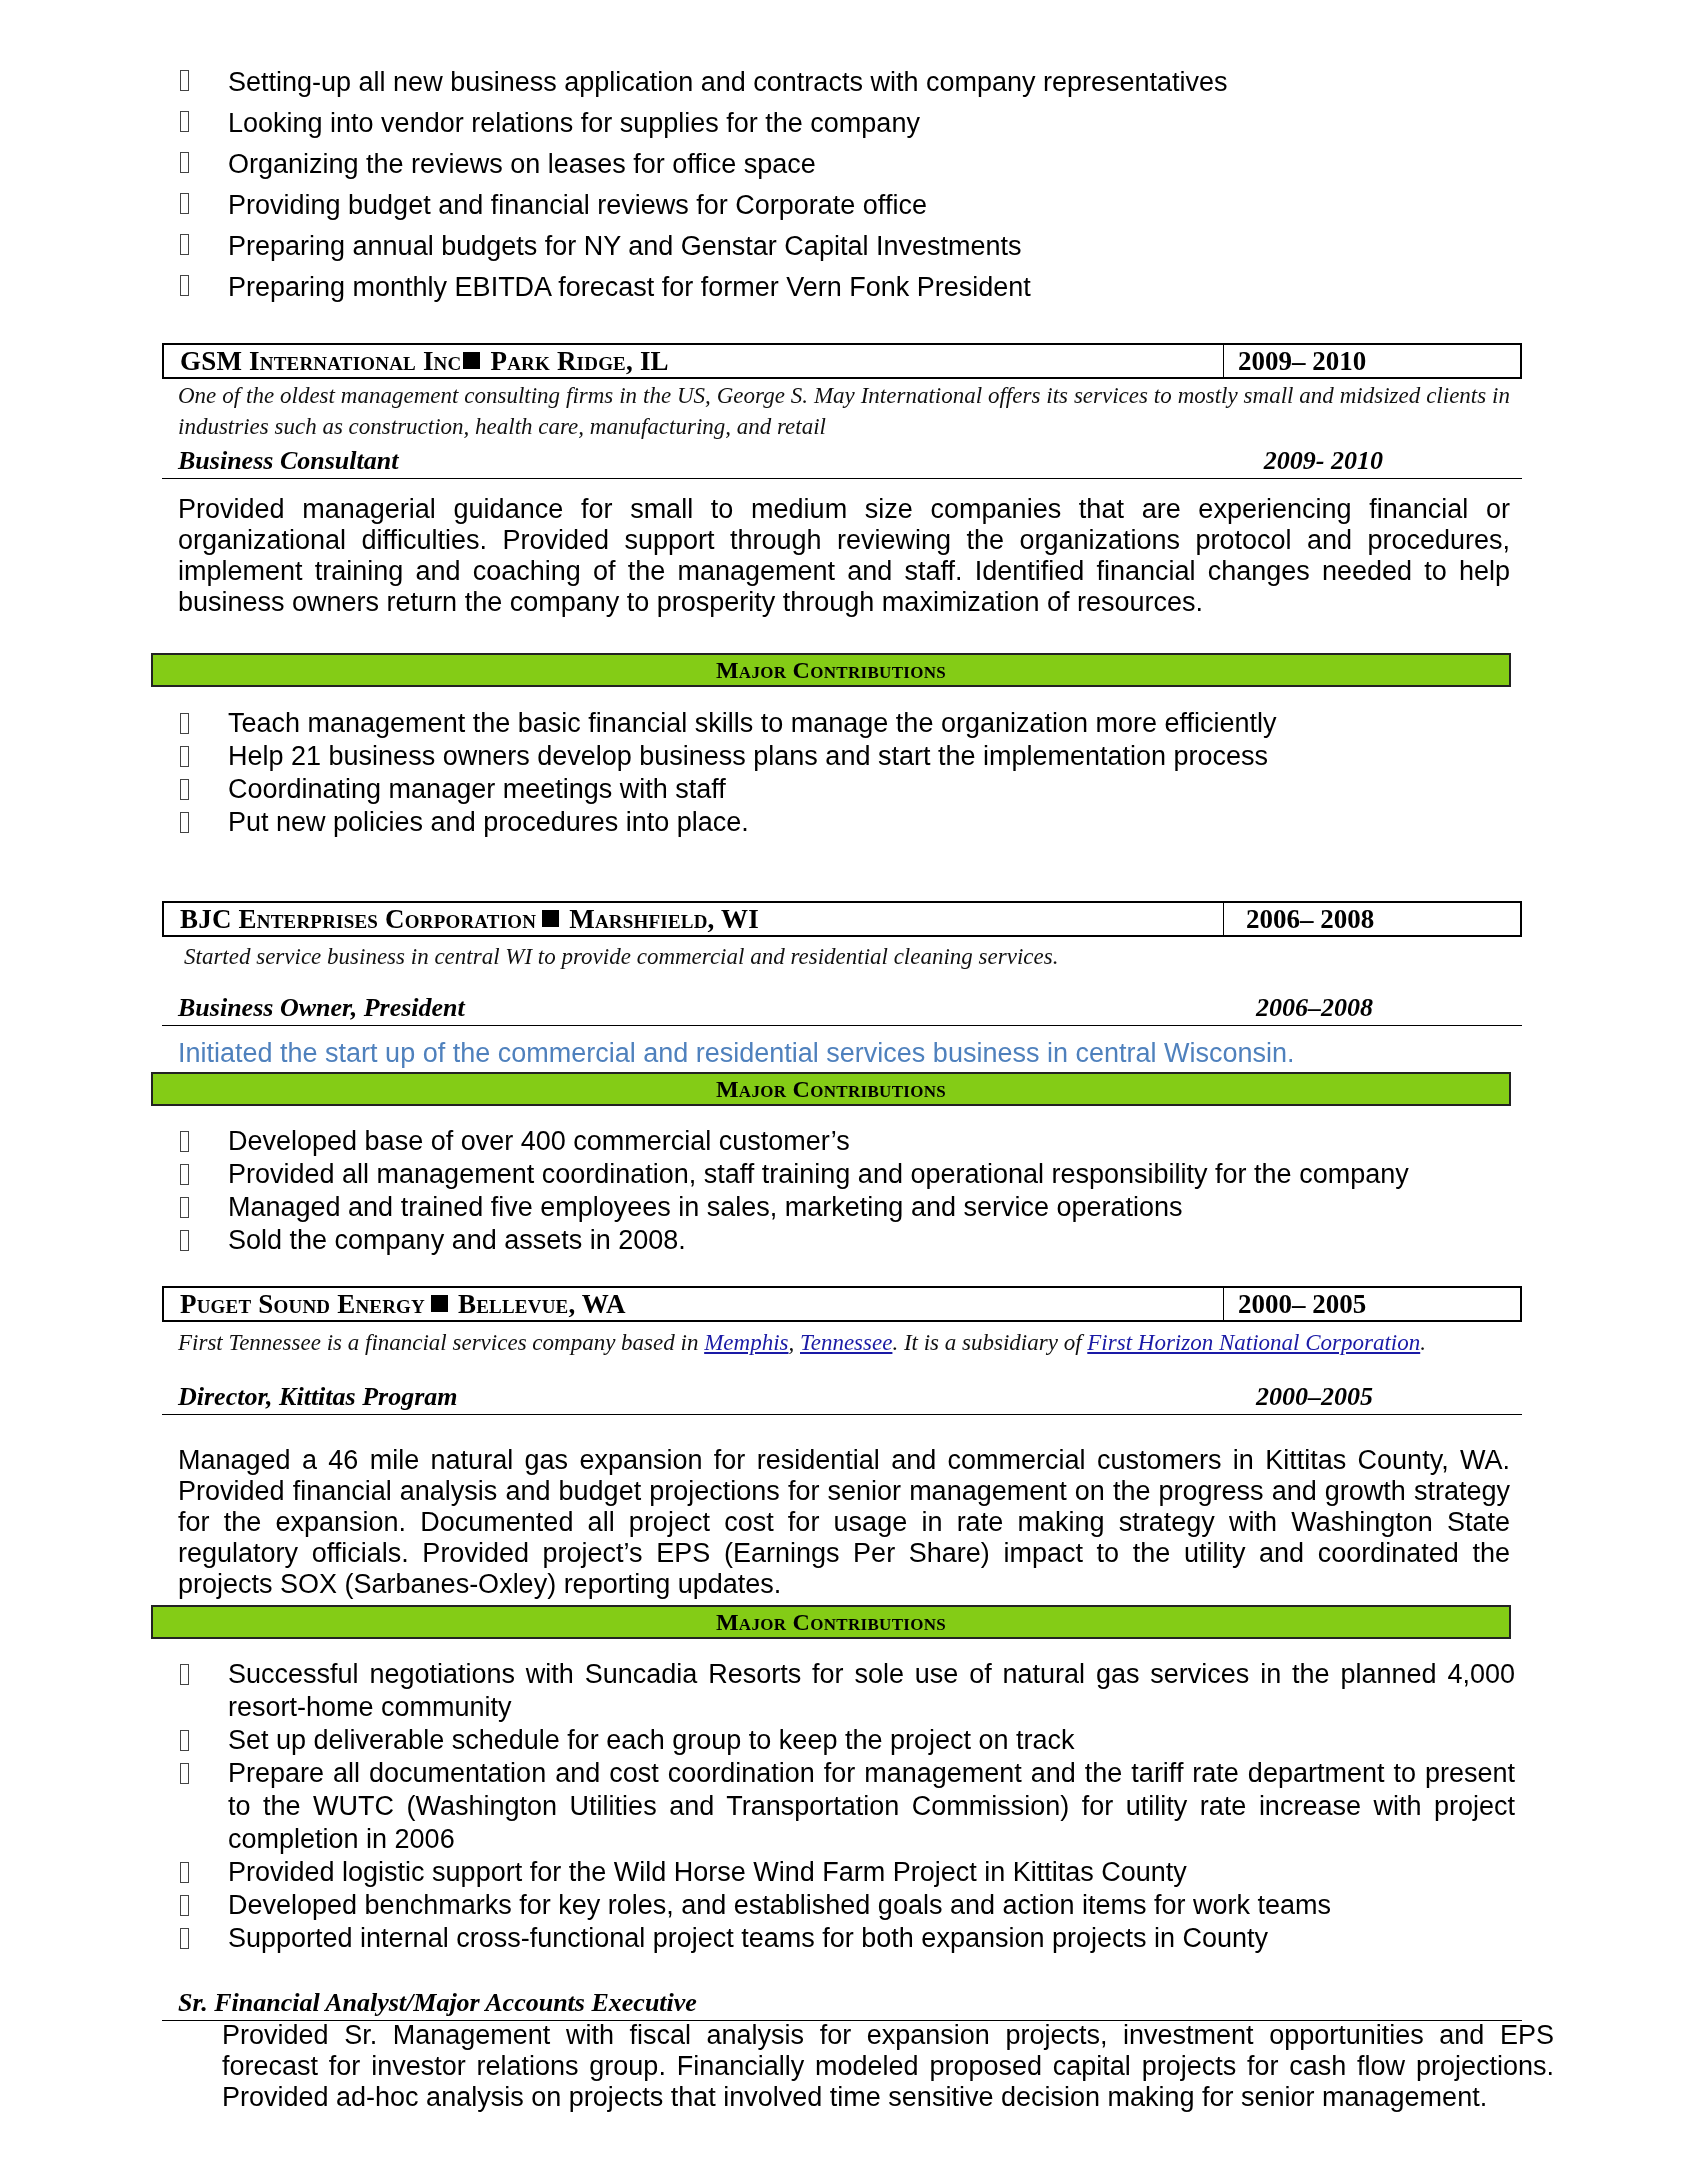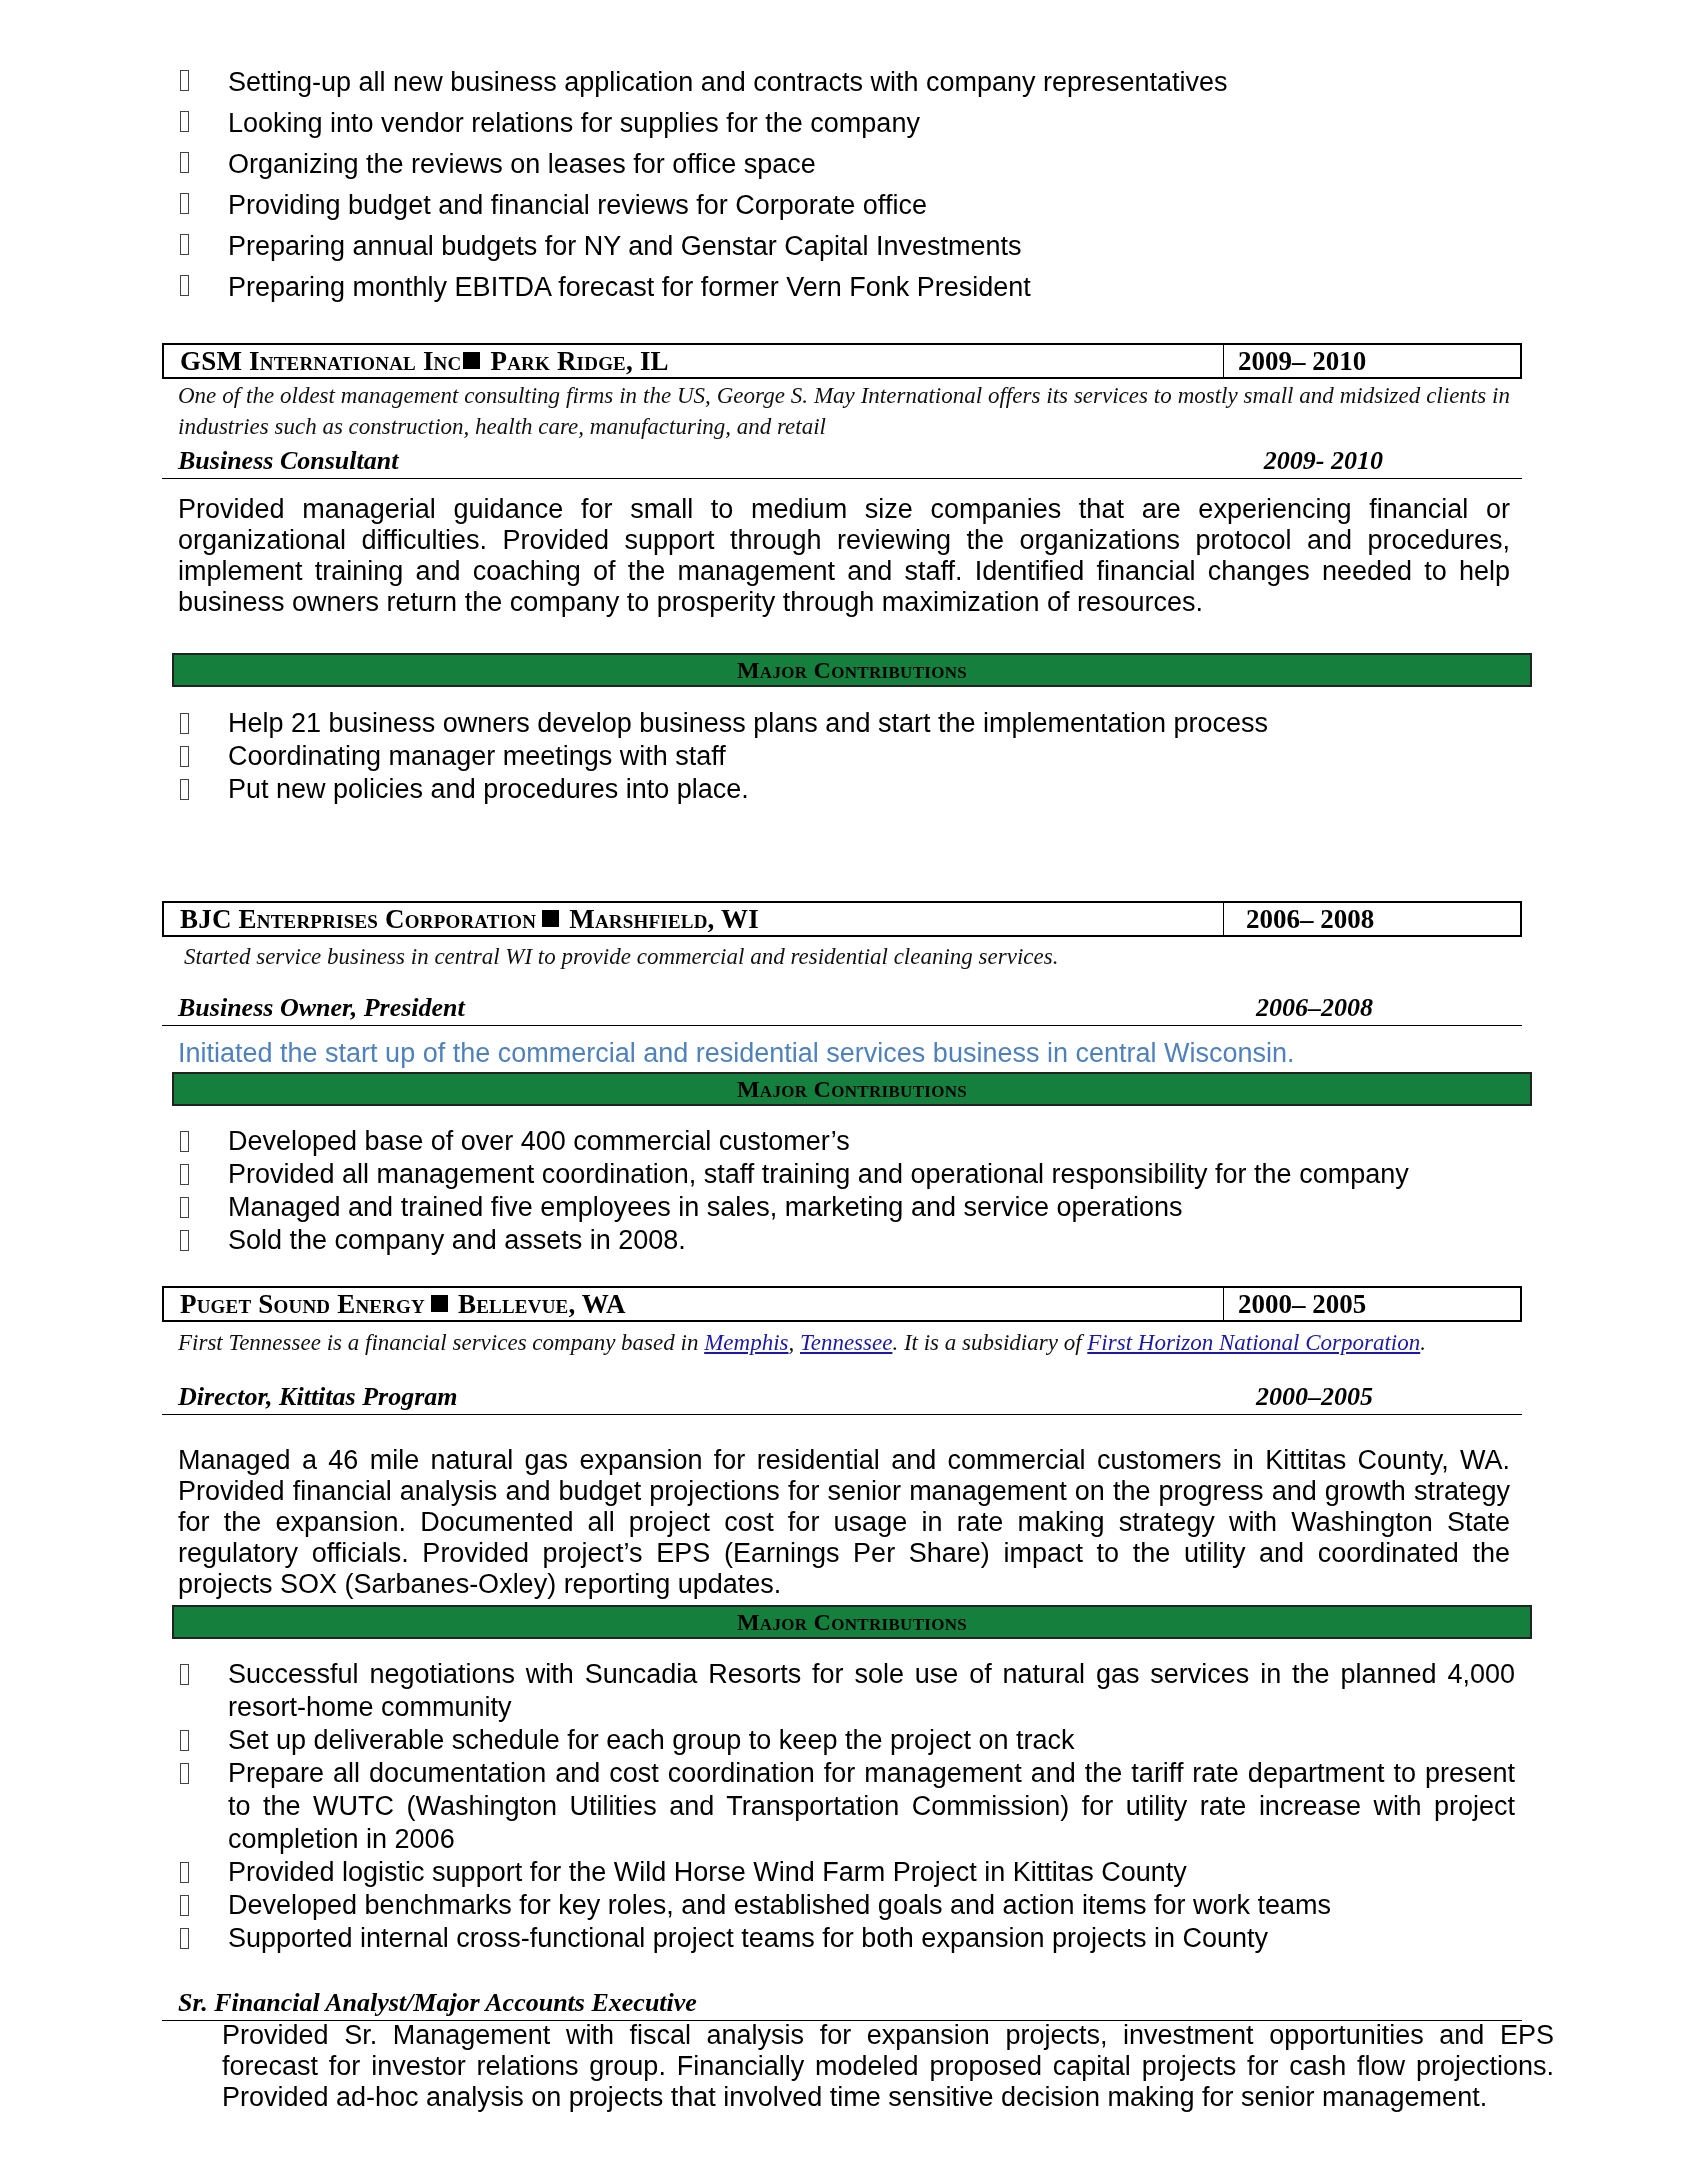--- a/index.html
+++ b/index.html
@@ -11,21 +11,21 @@
   .glyph-box { display: inline-block; width: 7px; height: 19px; border: 1px solid #444; margin-top: 8px; }
   .company-box { position: absolute; left: 162px; width: 1360px; height: 36px; border: 2px solid #000; box-sizing: border-box; display: flex; }
   .company-name { flex: 0 0 1043px; border-right: 1.5px solid #000; padding-left: 16px; font-family: "Liberation Serif", serif; font-weight: bold; font-size: 27px; line-height: 32px; font-variant: small-caps; letter-spacing: 0.2px; }
   .company-dates { flex: 1; padding-left: 14px; font-family: "Liberation Serif", serif; font-weight: bold; font-size: 27px; line-height: 32px; }
   .sq { display: inline-block; width: 17px; height: 17px; background: #000; margin: 0 10px 0 6px; vertical-align: 1px; }
   .desc { position: absolute; left: 178px; width: 1332px; font-family: "Liberation Serif", serif; font-style: italic; font-size: 23px; line-height: 31px; color: #111; text-align: justify; }
   .role { position: absolute; left: 162px; width: 1360px; height: 36px; border-bottom: 1.5px solid #000; font-family: "Liberation Serif", serif; font-style: italic; font-weight: bold; font-size: 26px; }
   .role .title { position: absolute; left: 16px; bottom: 2px; }
   .role .dates { position: absolute; right: 139px; bottom: 2px; }
   .para { position: absolute; left: 178px; width: 1332px; font-family: "Liberation Sans", sans-serif; font-size: 27px; line-height: 31px; text-align: justify; text-align-last: left; }
-  .section-bar { position: absolute; left: 172px; width: 1360px; height: 34px; background: #15803d; border: 2px solid #222; box-sizing: border-box; text-align: center; font-family: "Liberation Serif", serif; font-weight: bold; font-size: 24px; line-height: 30px; font-variant: small-caps; letter-spacing: 0.3px; }
+  .section-bar { position: absolute; left: 151px; width: 1360px; height: 34px; background: #84cc16; border: 2px solid #222; box-sizing: border-box; text-align: center; font-family: "Liberation Serif", serif; font-weight: bold; font-size: 24px; line-height: 30px; font-variant: small-caps; letter-spacing: 0.3px; }
   .blue-line { position: absolute; left: 178px; font-family: "Liberation Sans", sans-serif; font-size: 27px; color: #4f81bd; text-align: right; }
   a.link { color: #1a1aa6; text-decoration: underline; }
 </style>
 </head>
 <body>
 
 <ul class="bullet-list top-list" style="top:62px;">
   <li><span class="glyph-box" style="position:absolute;left:2px;"></span><span>Setting-up all new business application and contracts with company representatives</span></li>
   <li><span class="glyph-box" style="position:absolute;left:2px;"></span><span>Looking into vendor relations for supplies for the company</span></li>
   <li><span class="glyph-box" style="position:absolute;left:2px;"></span><span>Organizing the reviews on leases for office space</span></li>
@@ -41,21 +41,21 @@
   <div class="company-dates">2009– 2010</div>
 </div>
 <div class="desc" style="top:380px;">One of the oldest management consulting firms in the US, George S. May International offers its services to mostly small and midsized clients in industries such as construction, health care, manufacturing, and retail</div>
 <div class="role" style="top:442px;">
   <span class="title">Business Consultant</span>
   <span class="dates">2009- 2010</span>
 </div>
 <div class="para" style="top:494px;">Provided managerial guidance for small to medium size companies that are experiencing financial or organizational difficulties. Provided support through reviewing the organizations protocol and procedures, implement training and coaching of the management and staff. Identified financial changes needed to help business owners return the company to prosperity through maximization of resources.</div>
 <div class="section-bar" style="top:653px;">Major Contributions</div>
 <ul class="bullet-list" style="top:707px;">
-  <li><span class="glyph-box" style="position:absolute;left:2px;top:-2px;"></span></li>
+  <li><span class="glyph-box" style="position:absolute;left:2px;top:-2px;"></span><span>Teach management the basic financial skills to manage the organization more efficiently</span></li>
   <li><span class="glyph-box" style="position:absolute;left:2px;top:-2px;"></span><span>Help 21 business owners develop business plans and start the implementation process</span></li>
   <li><span class="glyph-box" style="position:absolute;left:2px;top:-2px;"></span><span>Coordinating manager meetings with staff</span></li>
   <li><span class="glyph-box" style="position:absolute;left:2px;top:-2px;"></span><span>Put new policies and procedures into place.</span></li>
 </ul>
 
 <div class="company-box" style="top:901px;">
   <div class="company-name">
     <span>BJC Enterprises Corporation</span><span class="sq"></span><span>Marshfield, WI</span>
   </div>
   <div class="company-dates" style="padding-left:22px;">2006– 2008</div>

